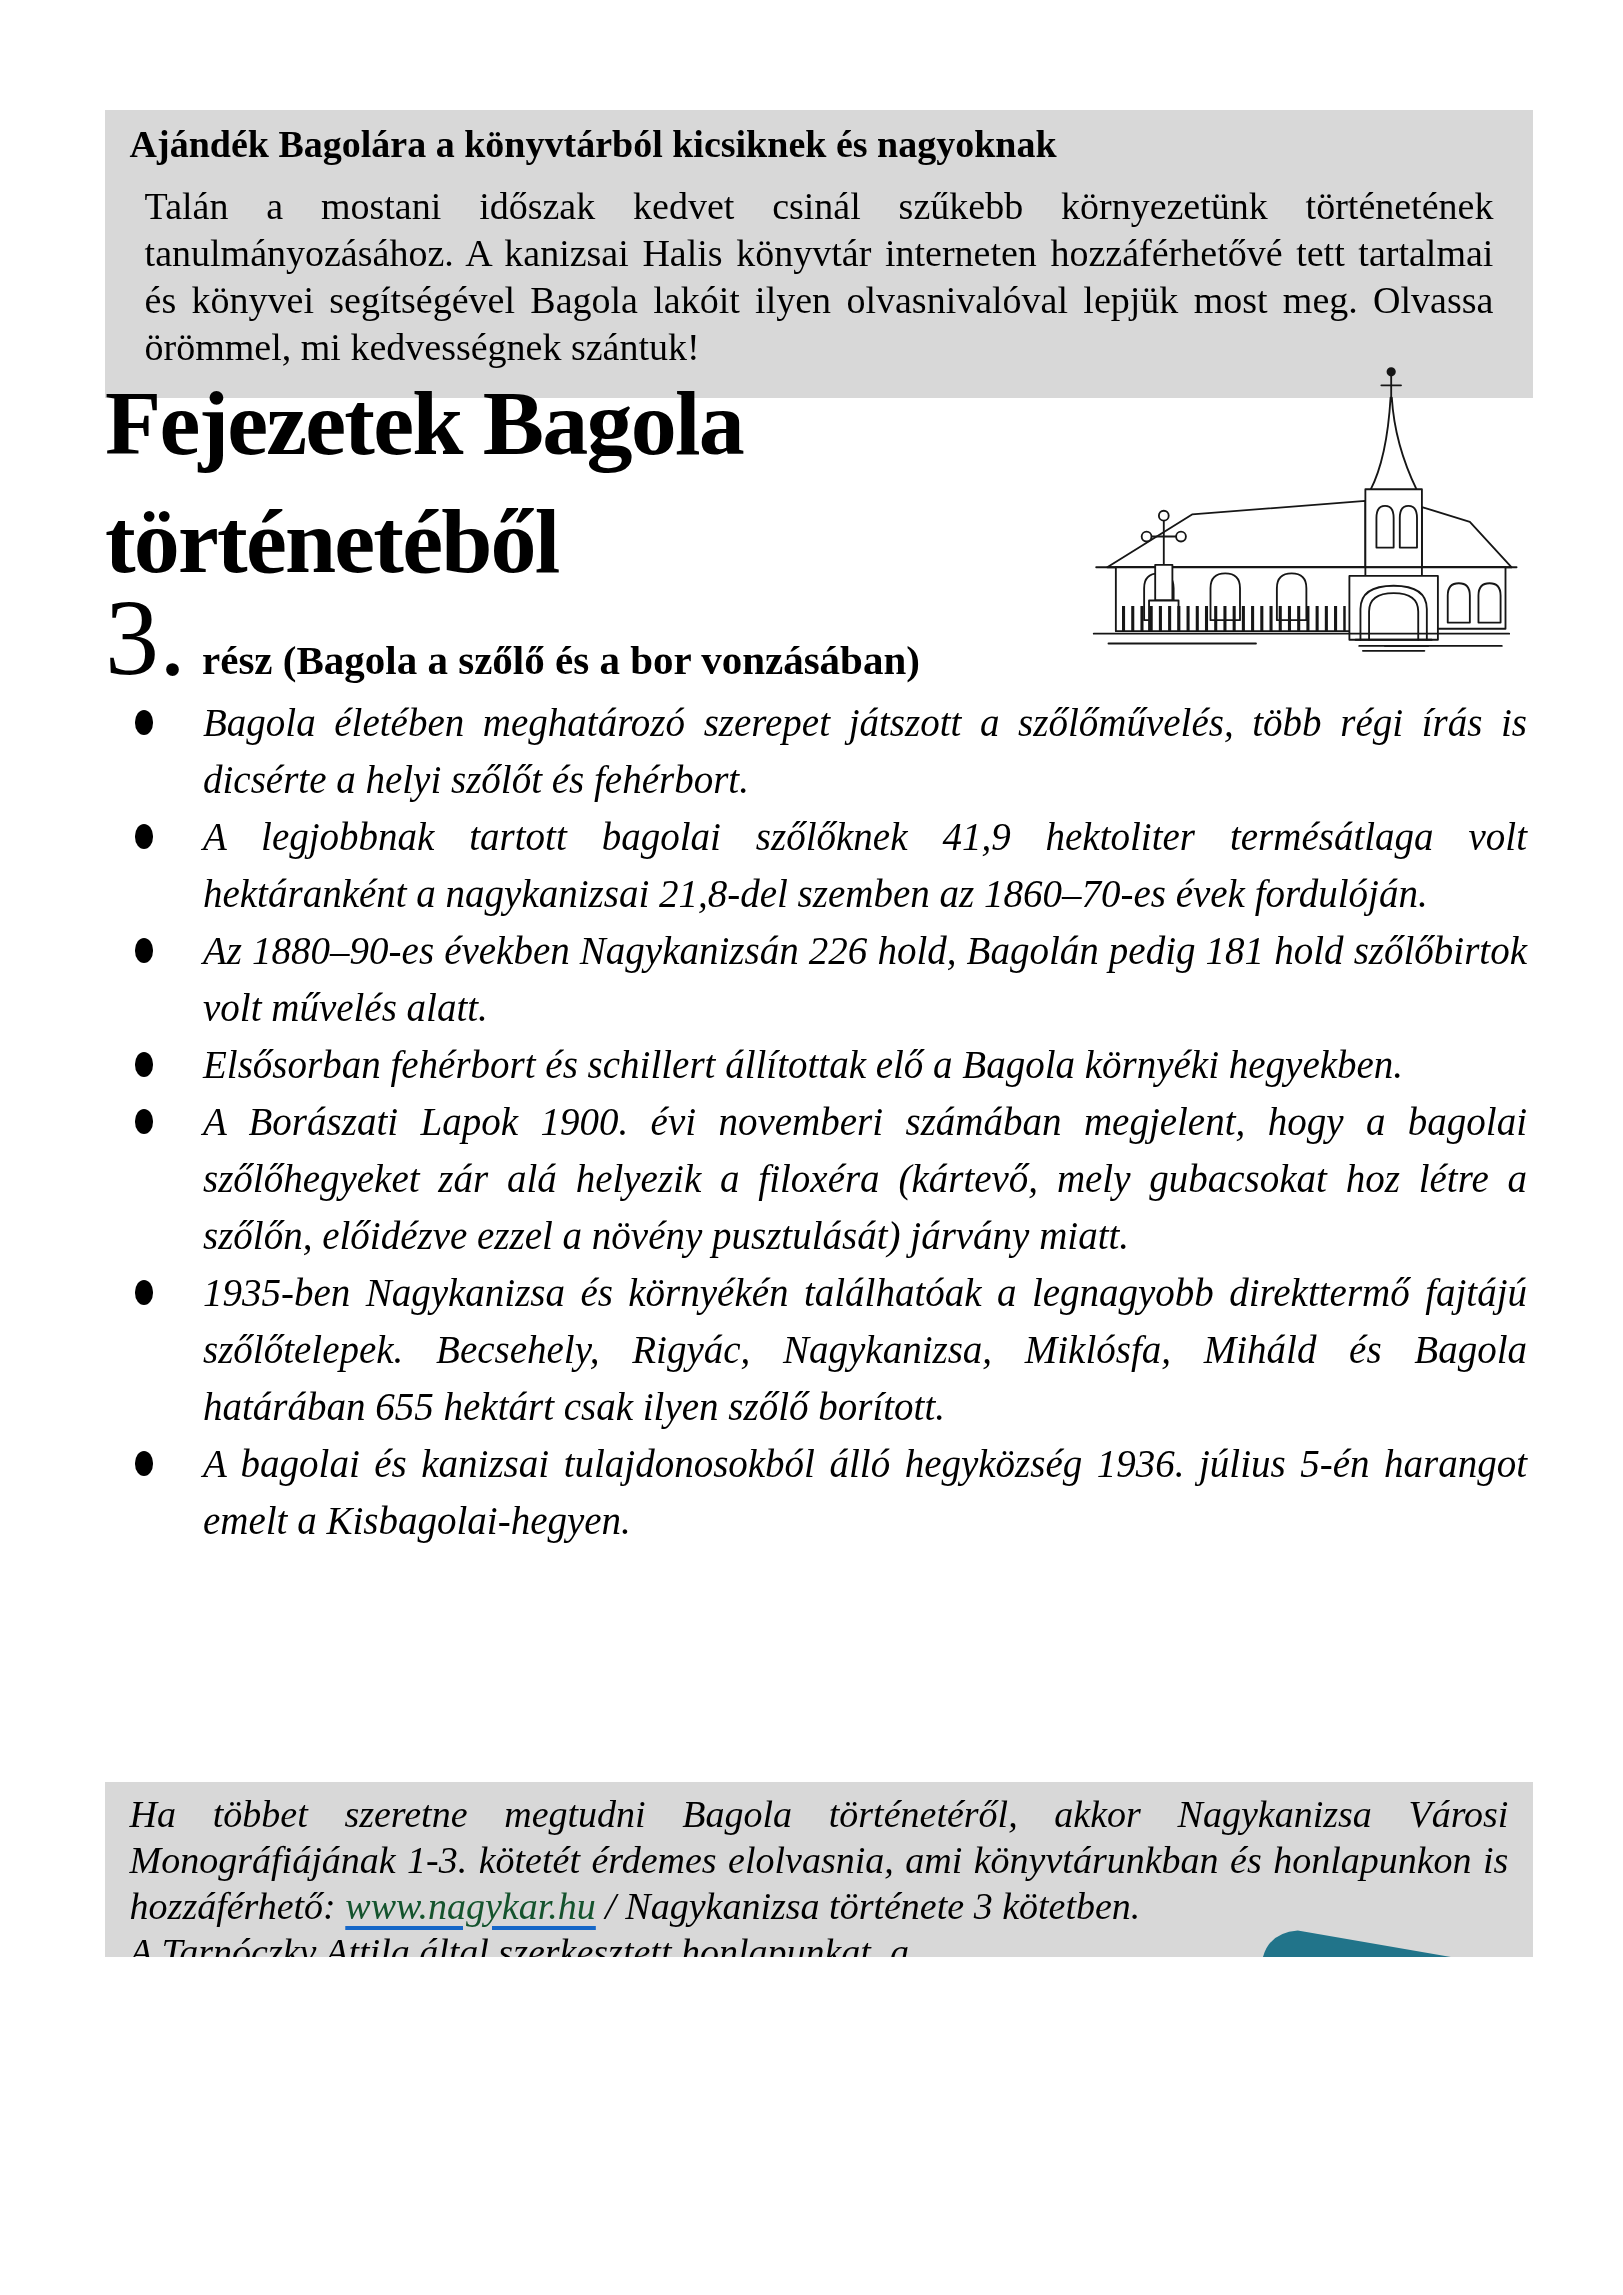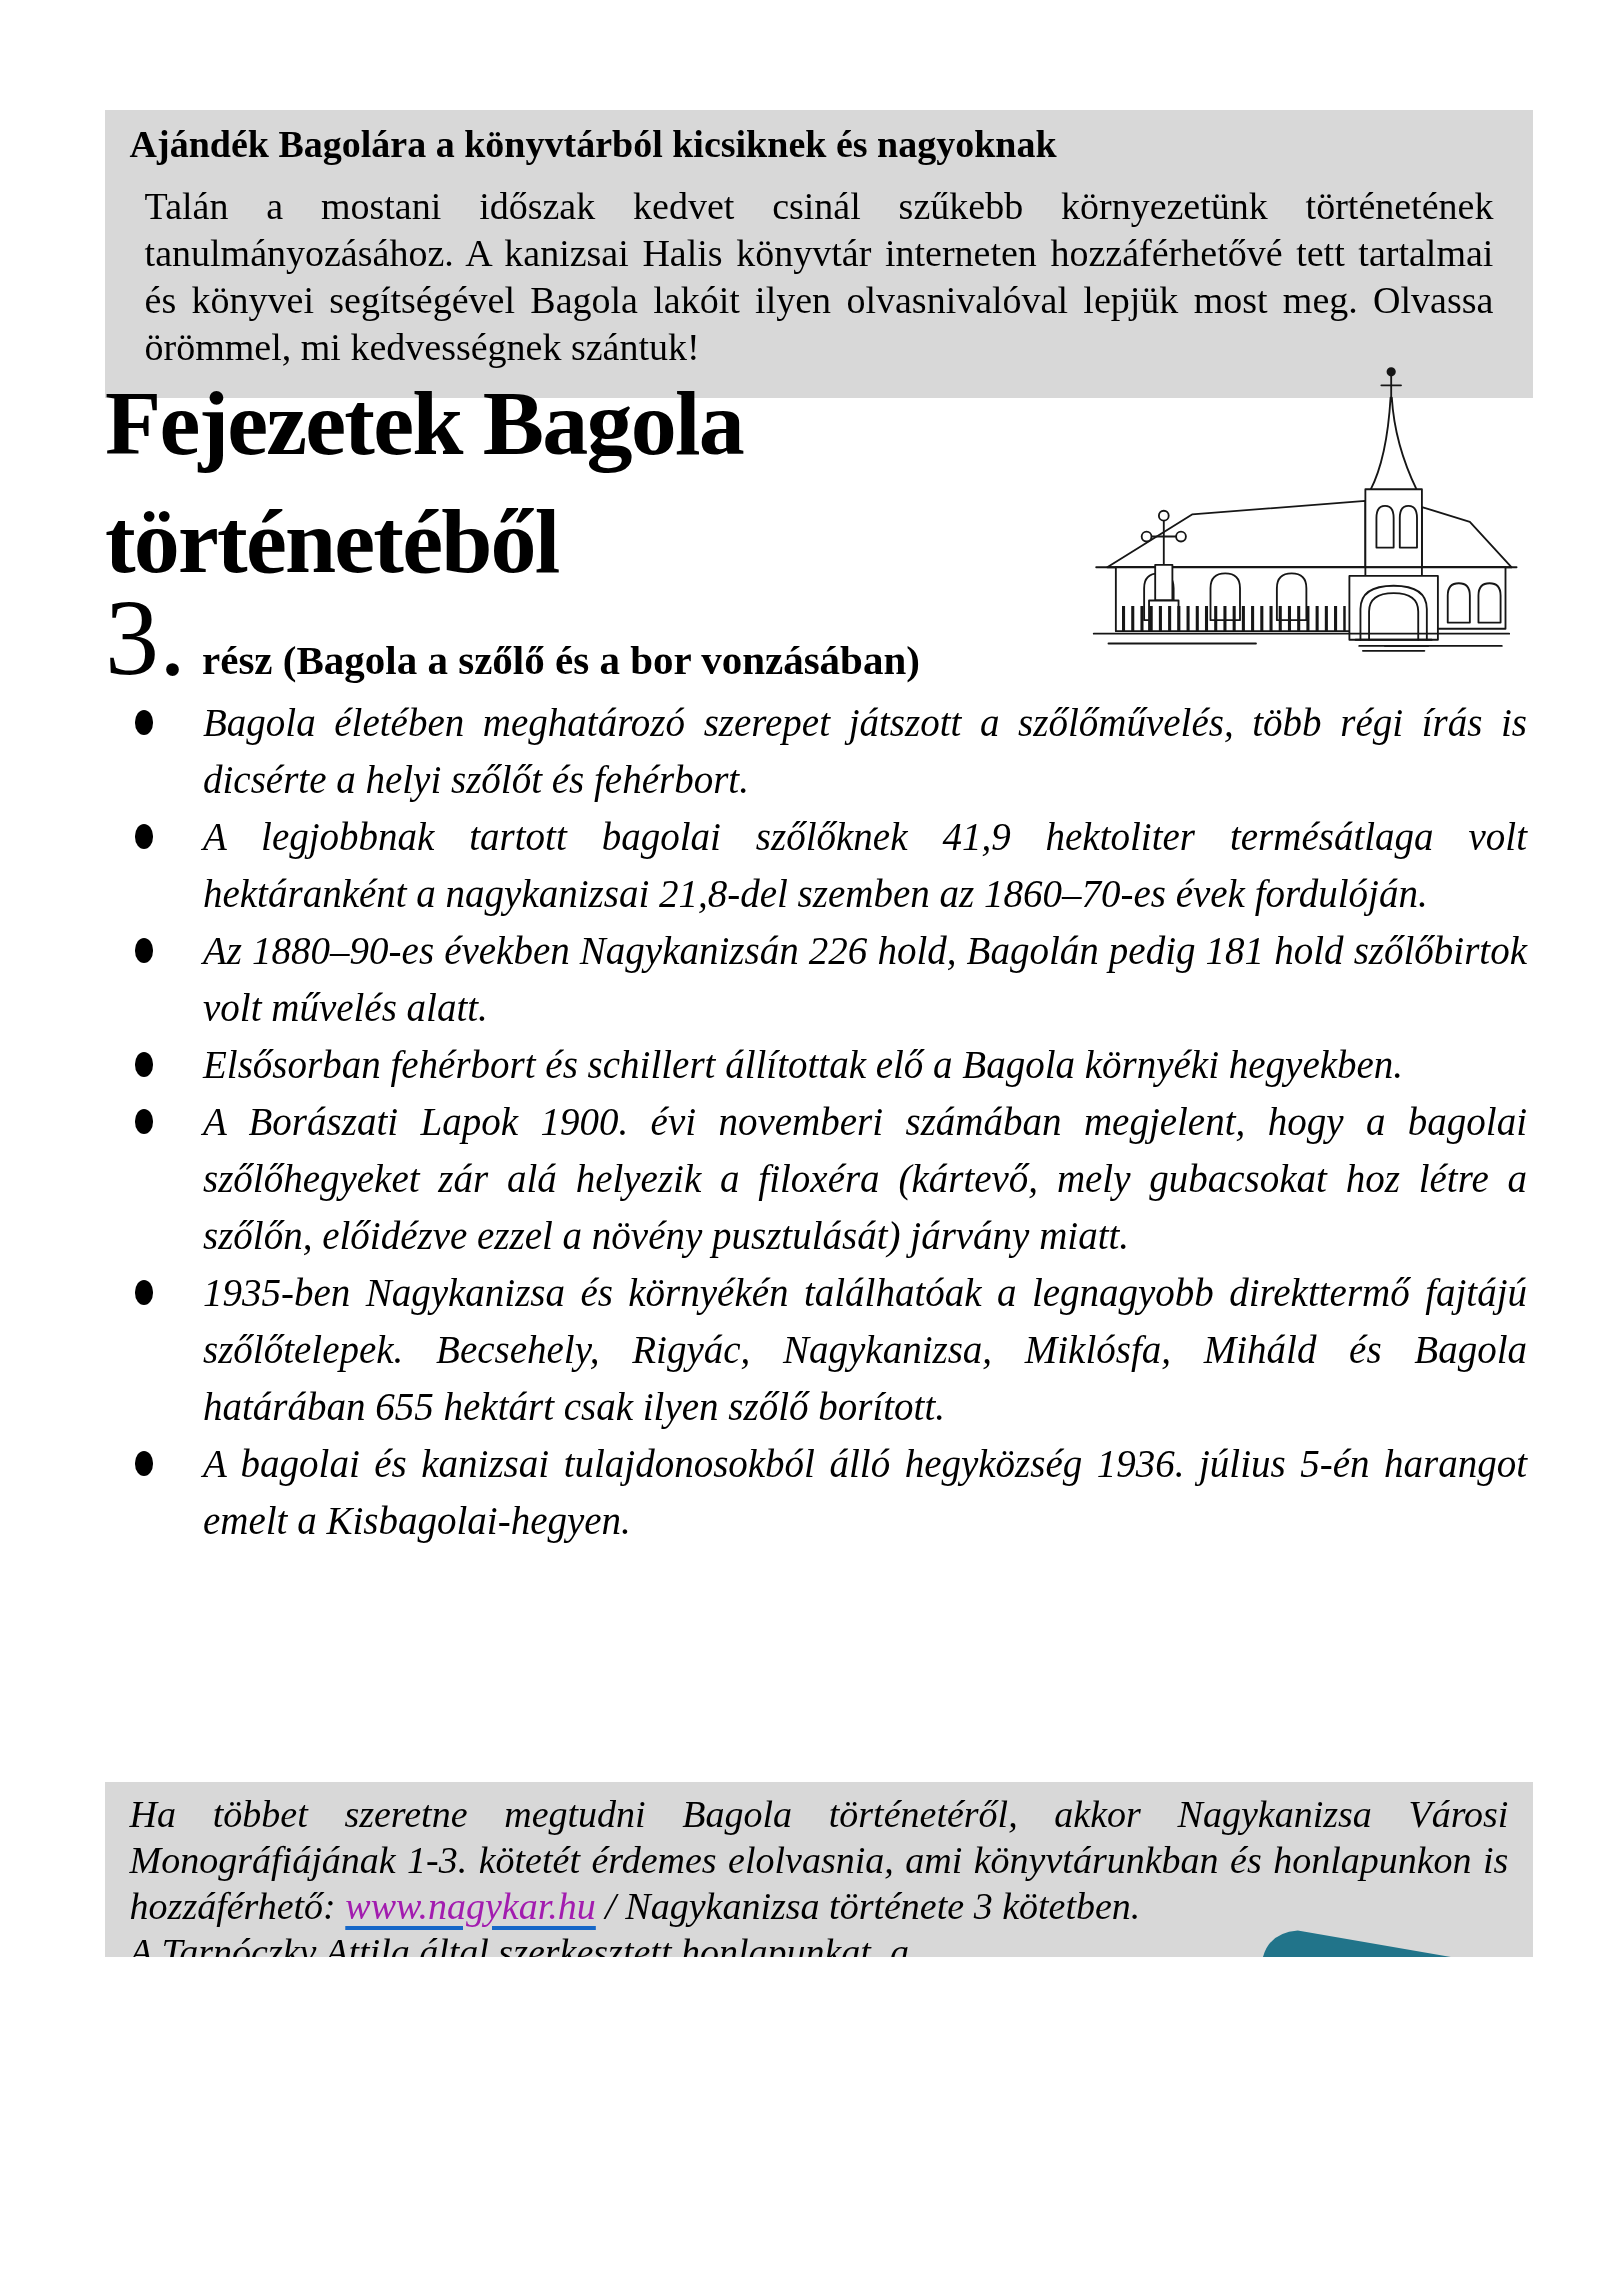--- a/index.html
+++ b/index.html
@@ -49,21 +49,21 @@
   .bottom-box{
     position:absolute;left:105px;top:1782px;width:1428px;height:372px;
     box-sizing:border-box;padding:8.6px 24.6px;
     font-style:italic;font-size:38px;line-height:46px;
     overflow:hidden;
   }
   .f-para{margin:0;text-align:justify;position:relative;z-index:1;}
   .f-line{position:relative;z-index:1;}
   .upright{font-style:normal;}
   .link{
-    color:#a21caf;
+    color:#14532d;
     text-decoration:underline;
     text-decoration-color:#1668C8;
     text-decoration-thickness:4.3px;
     text-underline-offset:7.4px;
     cursor:pointer;
   }
   .logo-wrap{
     position:absolute;right:0;bottom:0;width:308px;height:237px;z-index:0;
   }
   .logo-text{

